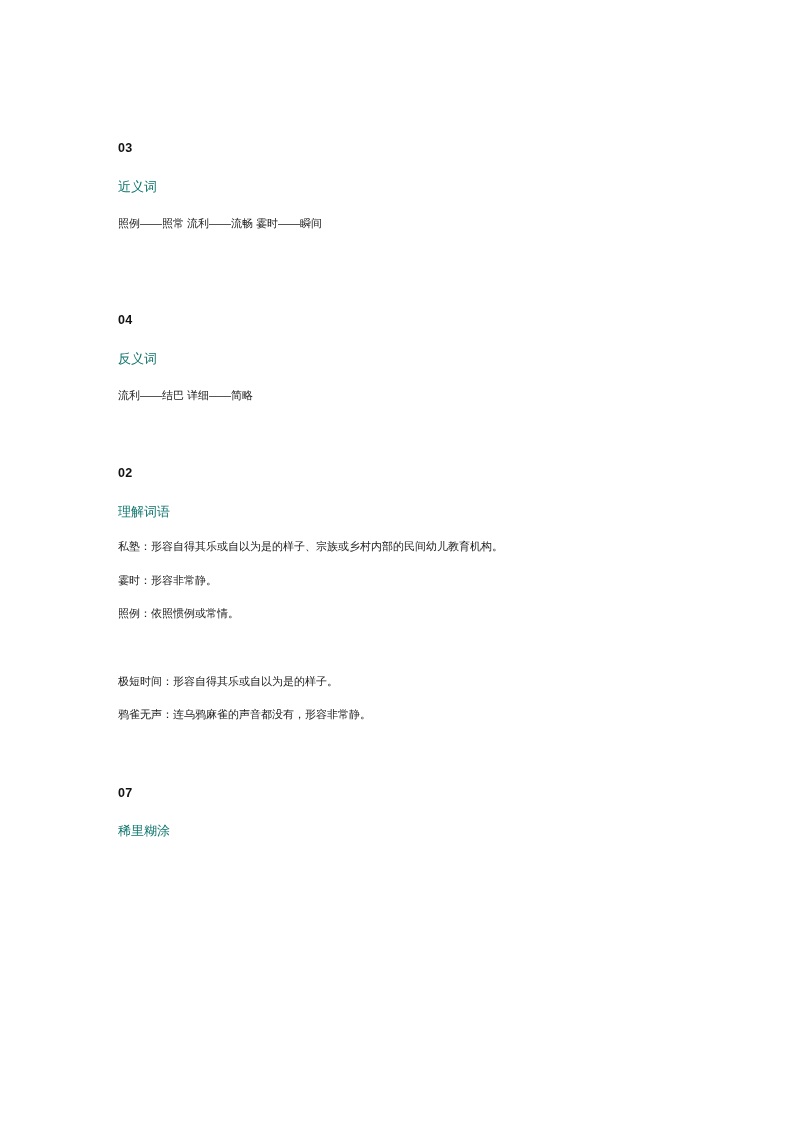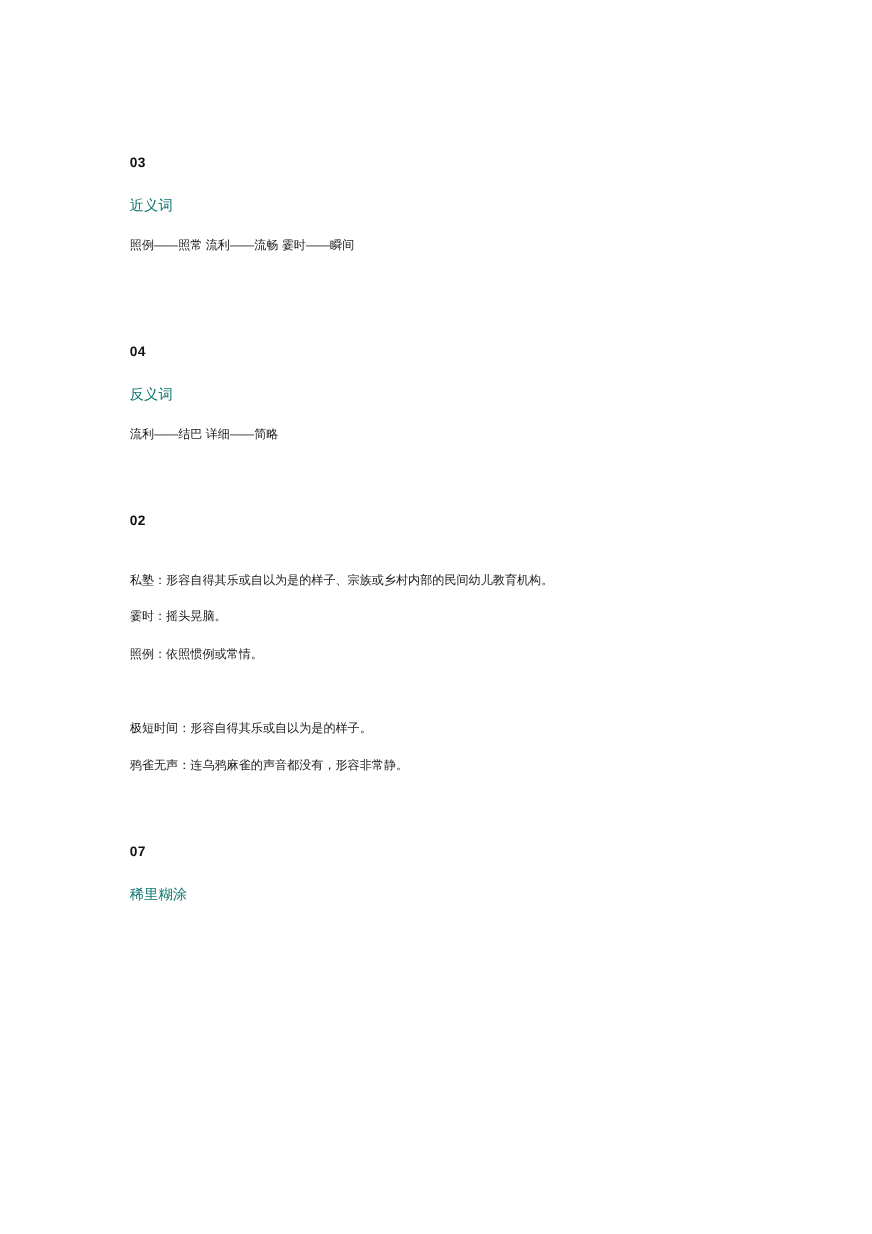--- a/index.html
+++ b/index.html
@@ -75,24 +75,25 @@
     <p class="section-title">反义词</p>
     <div class="gap-para"></div>
     <p class="line">流利——结巴 详细——简略</p>
   </div>
 
   <div class="gap-section"></div>
 
   <div class="section">
     <p class="section-number">02</p>
     <div class="gap-after-num"></div>
+    <p class="section-title">理解词语</p>
     <div class="gap-title-list"></div>
     <p class="line">私塾：形容自得其乐或自以为是的样子、宗族或乡村内部的民间幼儿教育机构。</p>
     <div class="gap-list"></div>
-    <p class="line">霎时：摇头晃脑。</p>
+    <p class="line">霎时：形容非常静。</p>
     <div class="gap-list"></div>
     <p class="line">照例：依照惯例或常情。</p>
     <div class="gap-list"></div>
     <div class="gap-list"></div>
     <div class="gap-list"></div>
     <p class="line">极短时间：形容自得其乐或自以为是的样子。</p>
     <div class="gap-list"></div>
     <p class="line">鸦雀无声：连乌鸦麻雀的声音都没有，形容非常静。</p>
   </div>
 

